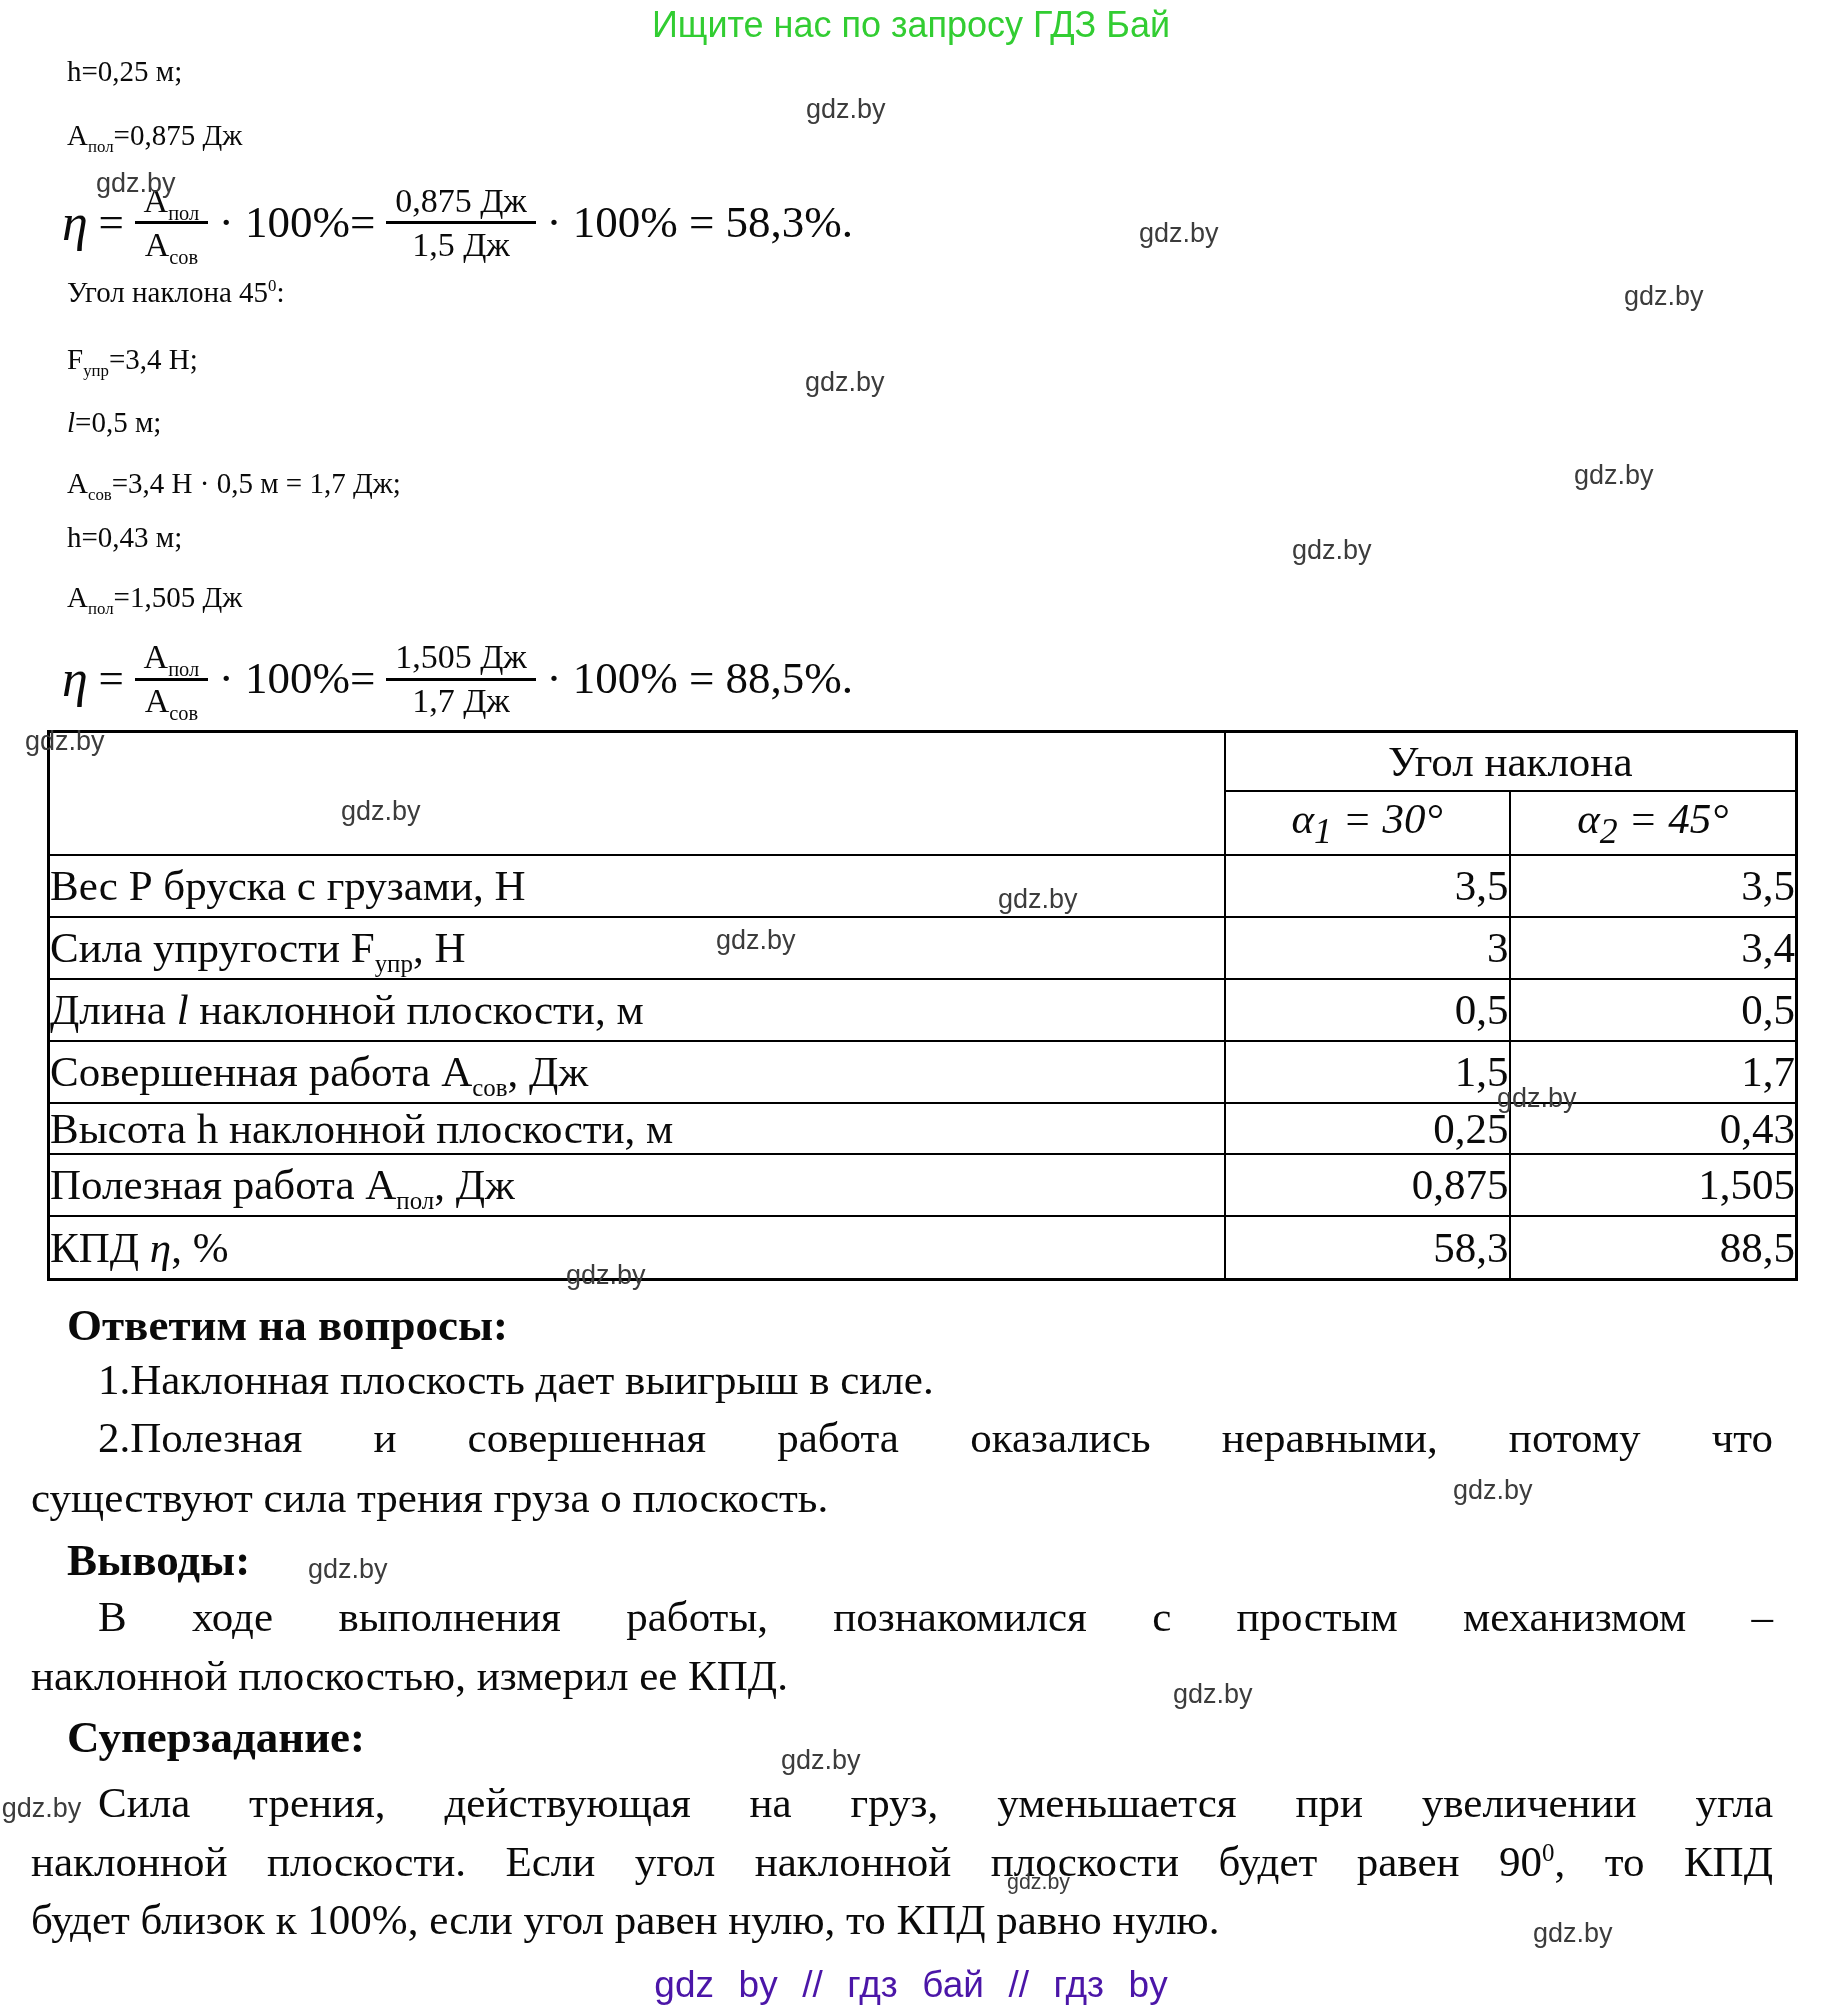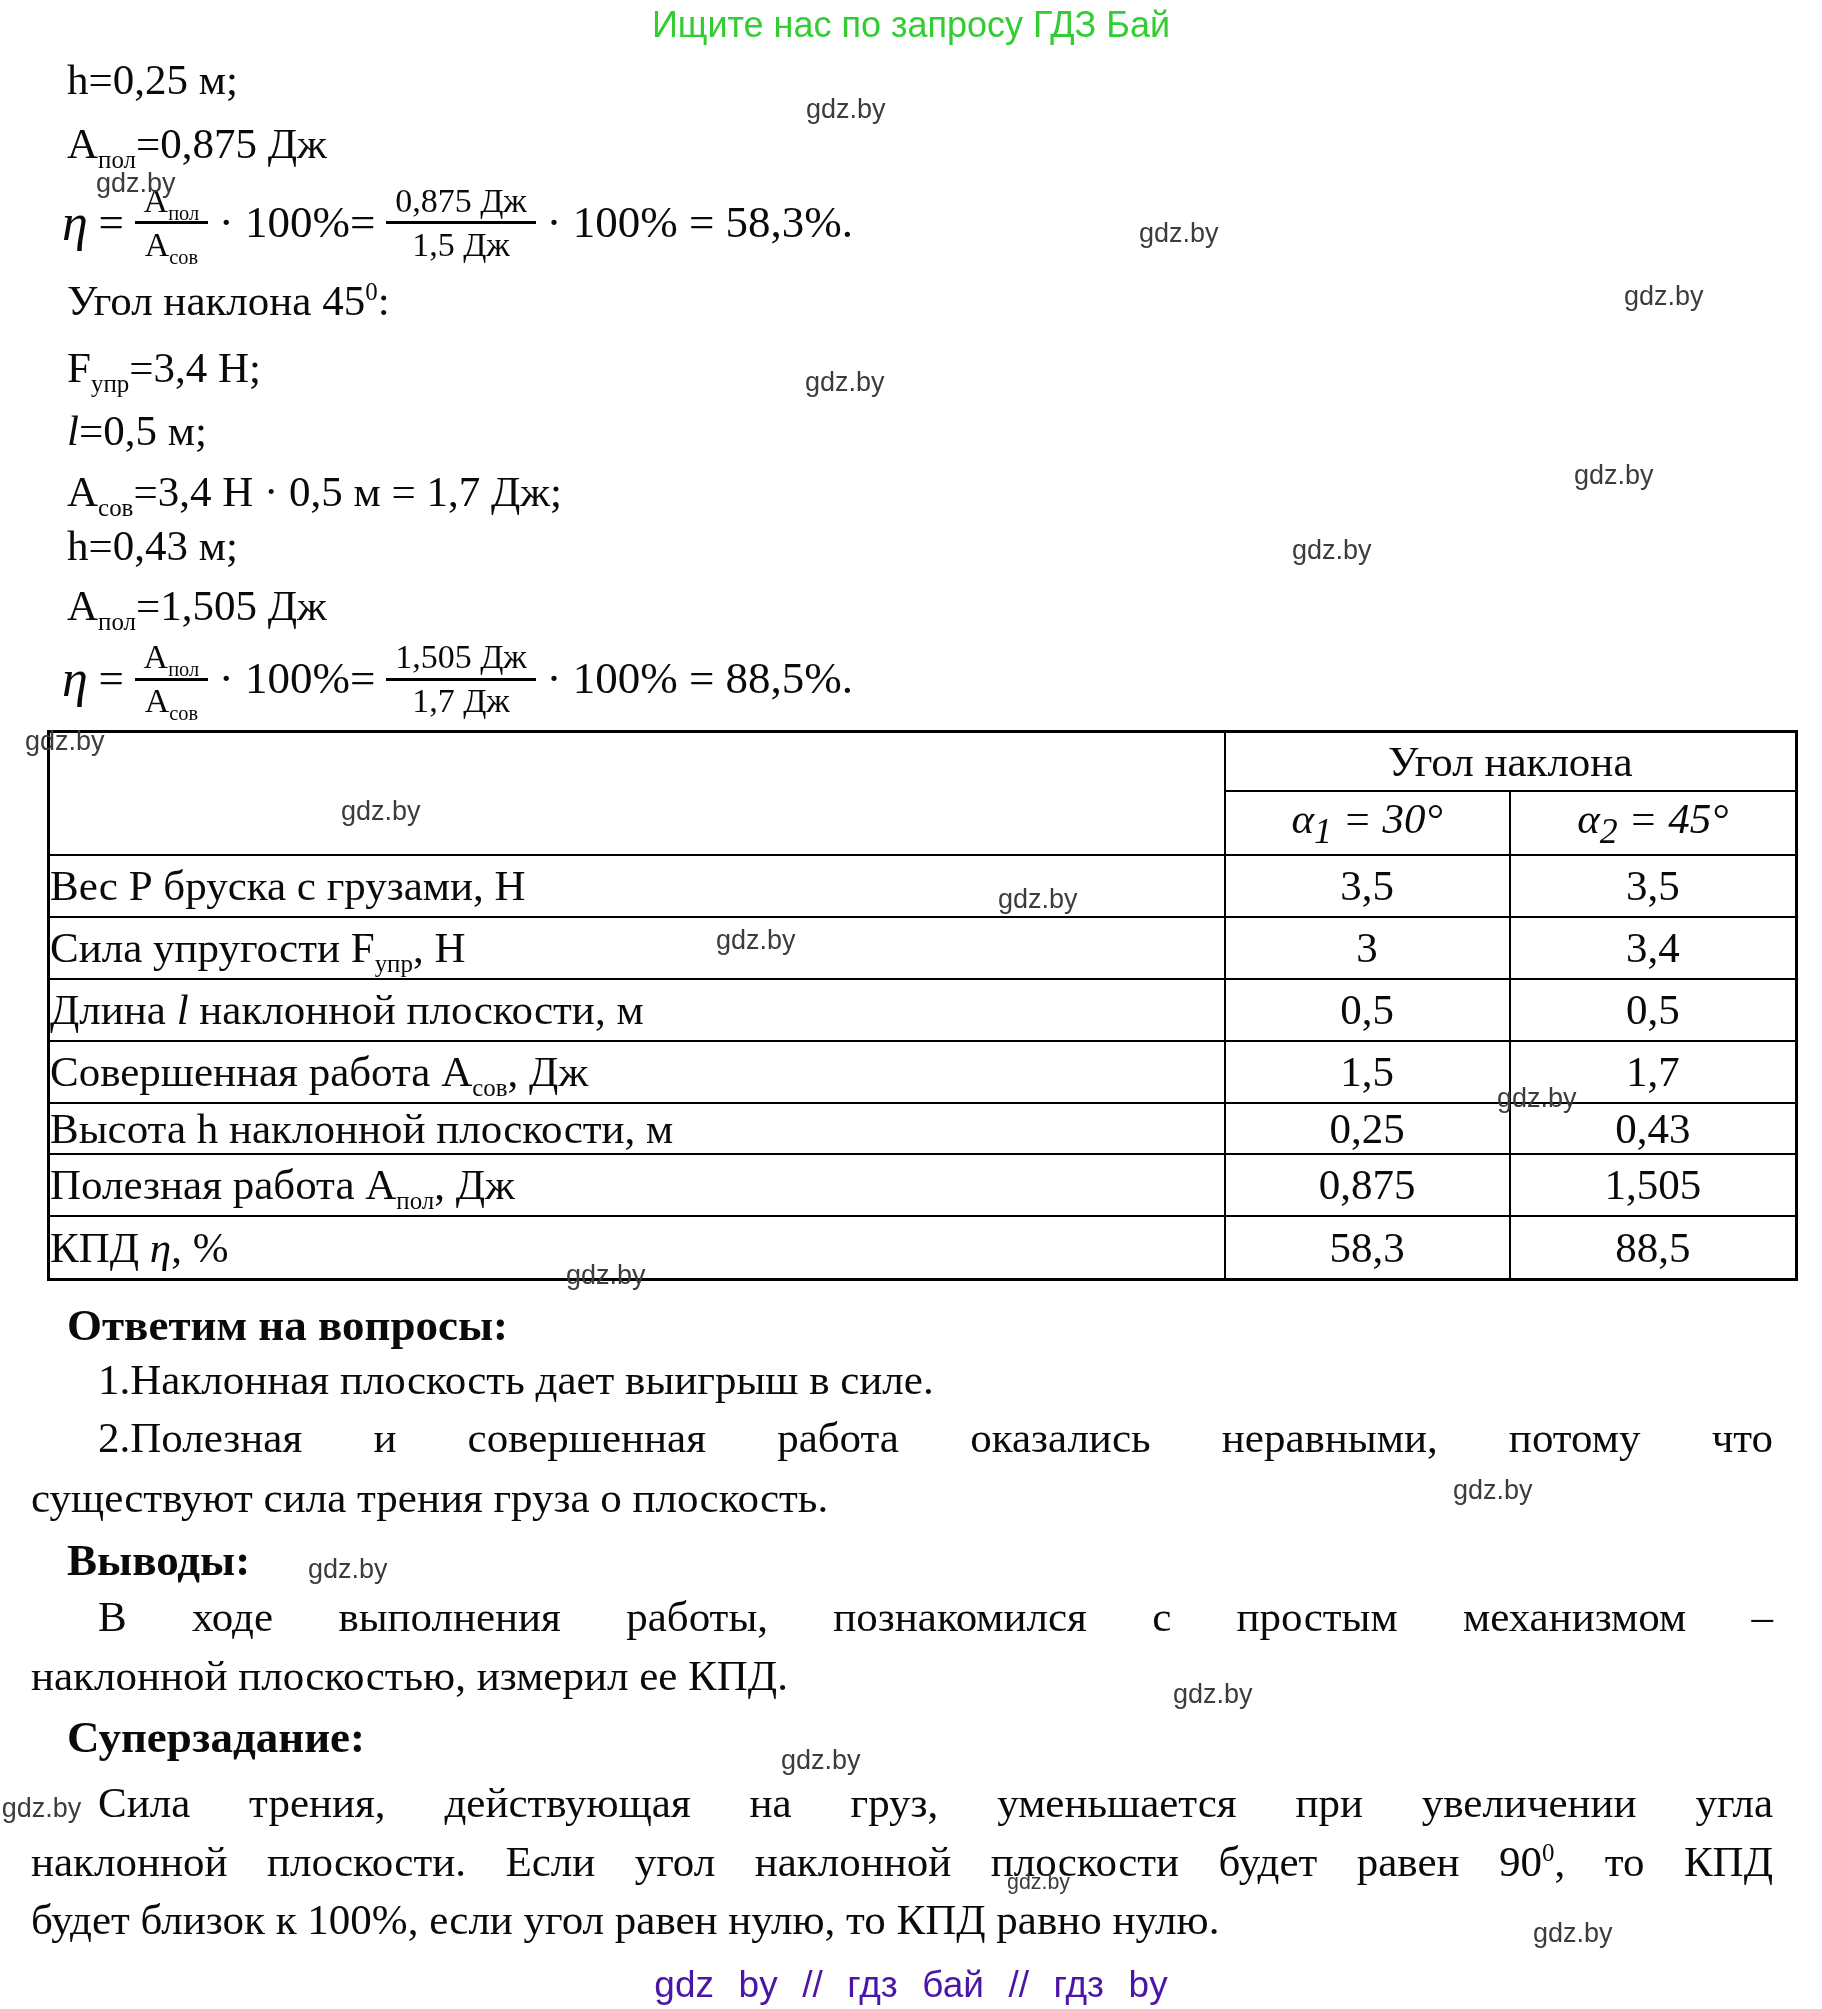--- a/index.html
+++ b/index.html
@@ -2,37 +2,37 @@
 <html style="font-size:14.3px"><head>
 <meta charset="utf-8">
 <style>
   html,body{margin:0;padding:0;}
   body{width:1822px;height:2009px;background:#ffffff;font-family:"Liberation Serif",serif;color:#0a0a0a;}
   .page{position:relative;width:1822px;height:2009px;overflow:hidden;background:#fff;}
 
   .banner{position:absolute;top:3.6px;left:0;width:100%;text-align:center;
     font-family:"Liberation Sans",sans-serif;font-size:36px;font-weight:400;}
 
-  .line{position:absolute;font-size:43px;line-height:1.15;white-space:nowrap;}
+  .line{position:absolute;font-size:29px;line-height:1.15;white-space:nowrap;}
   .line sub,.rowlabel sub{font-size:0.58em;line-height:0;}
   .line sup,.para sup{font-size:0.58em;line-height:0;}
   .it{font-style:italic;}
 
   .formula{position:absolute;display:flex;align-items:center;font-size:45px;line-height:1.1;}
   .eta{font-style:italic;font-size:52px;margin-right:10.7px;}
   .frac{display:inline-flex;flex-direction:column;align-items:center;font-size:34px;margin:0 10.7px;text-align:center;}
   .frac .ftop{border-bottom:3.6px solid #000;padding:0 9px 1.8px 9px;}
   .frac .fbot{padding-top:1.8px;}
   .frac sub{font-size:0.6em;line-height:0;}
 
   table.results{position:absolute;left:31px;top:730px;width:1748px;border-collapse:collapse;table-layout:fixed;}
   table.results td{border:2.7px solid #000;font-size:43px;vertical-align:middle;padding:0;}
   table.results{border:3.6px solid #000;margin-left:16px;}
   td.lbl{padding-left:12.5px;text-align:left;}
-  td.val{text-align:center;}
+  td.val{text-align:right;}
   td.spanhead{text-align:center;}
   td.ahead{text-align:center;font-style:italic;}
   td.corner{border-right:2.7px solid #000;}
 
   .heading{position:absolute;font-size:45px;font-weight:bold;white-space:nowrap;}
   .para{position:absolute;font-size:43px;line-height:1.15;white-space:nowrap;}
   .para.just{white-space:normal;text-align:justify;text-align-last:justify;}
 
   .wm{position:absolute;font-family:"Liberation Sans",sans-serif;color:#3c3c3c;font-size:27px;white-space:nowrap;}
 

